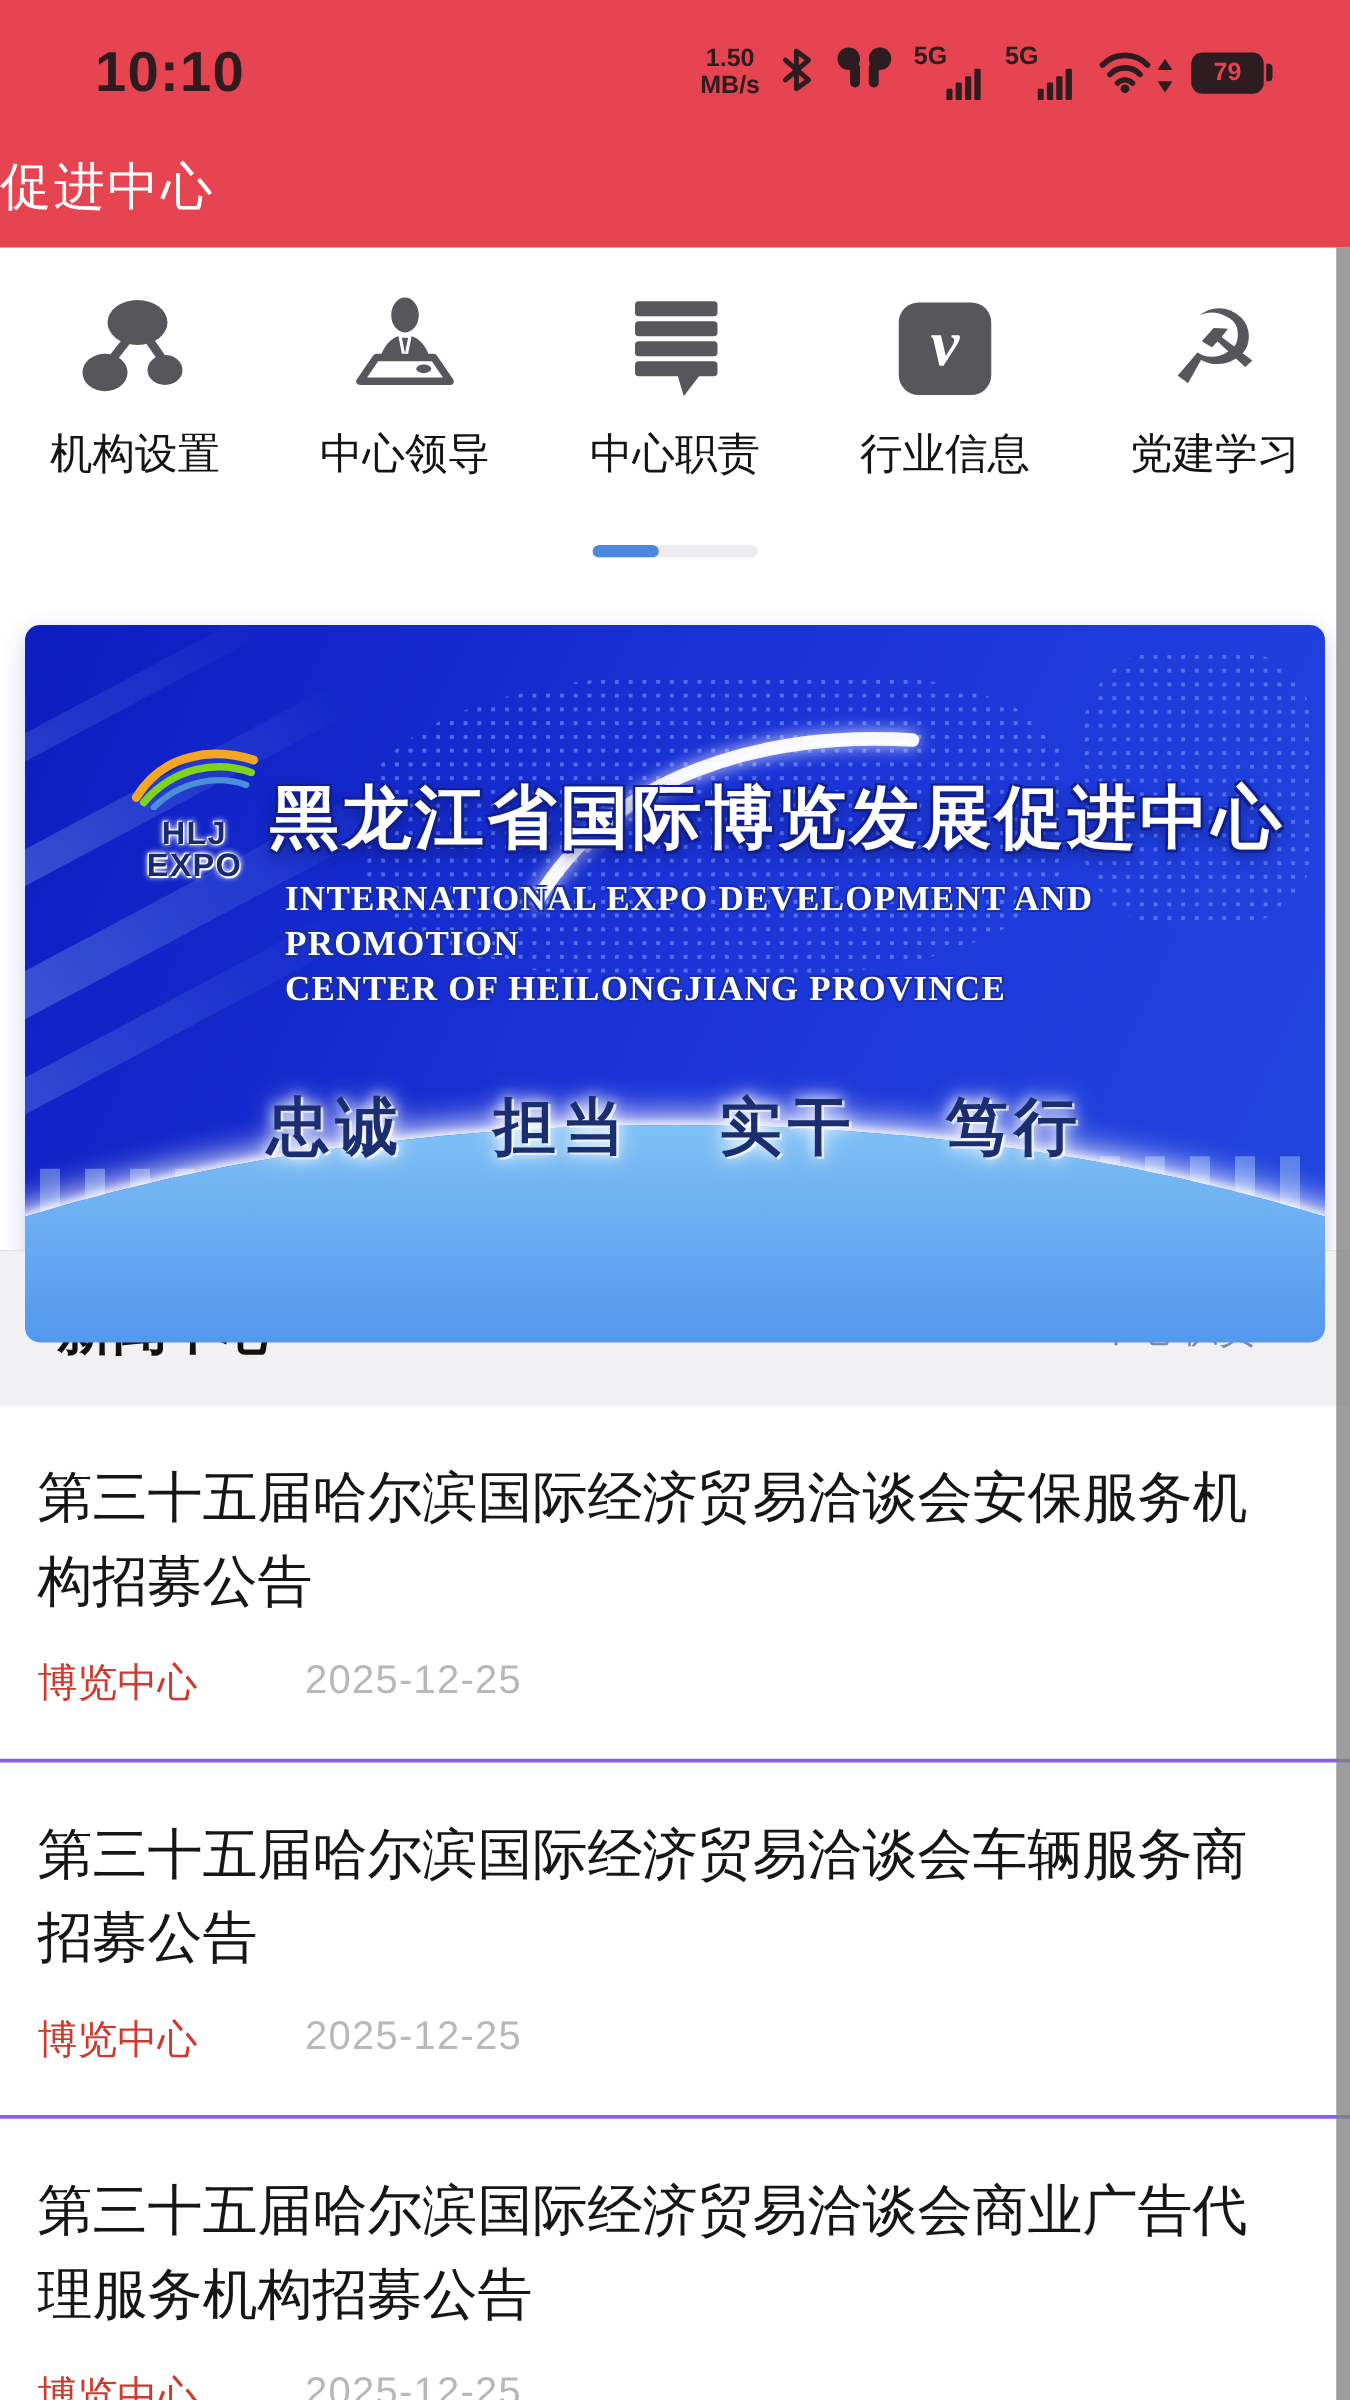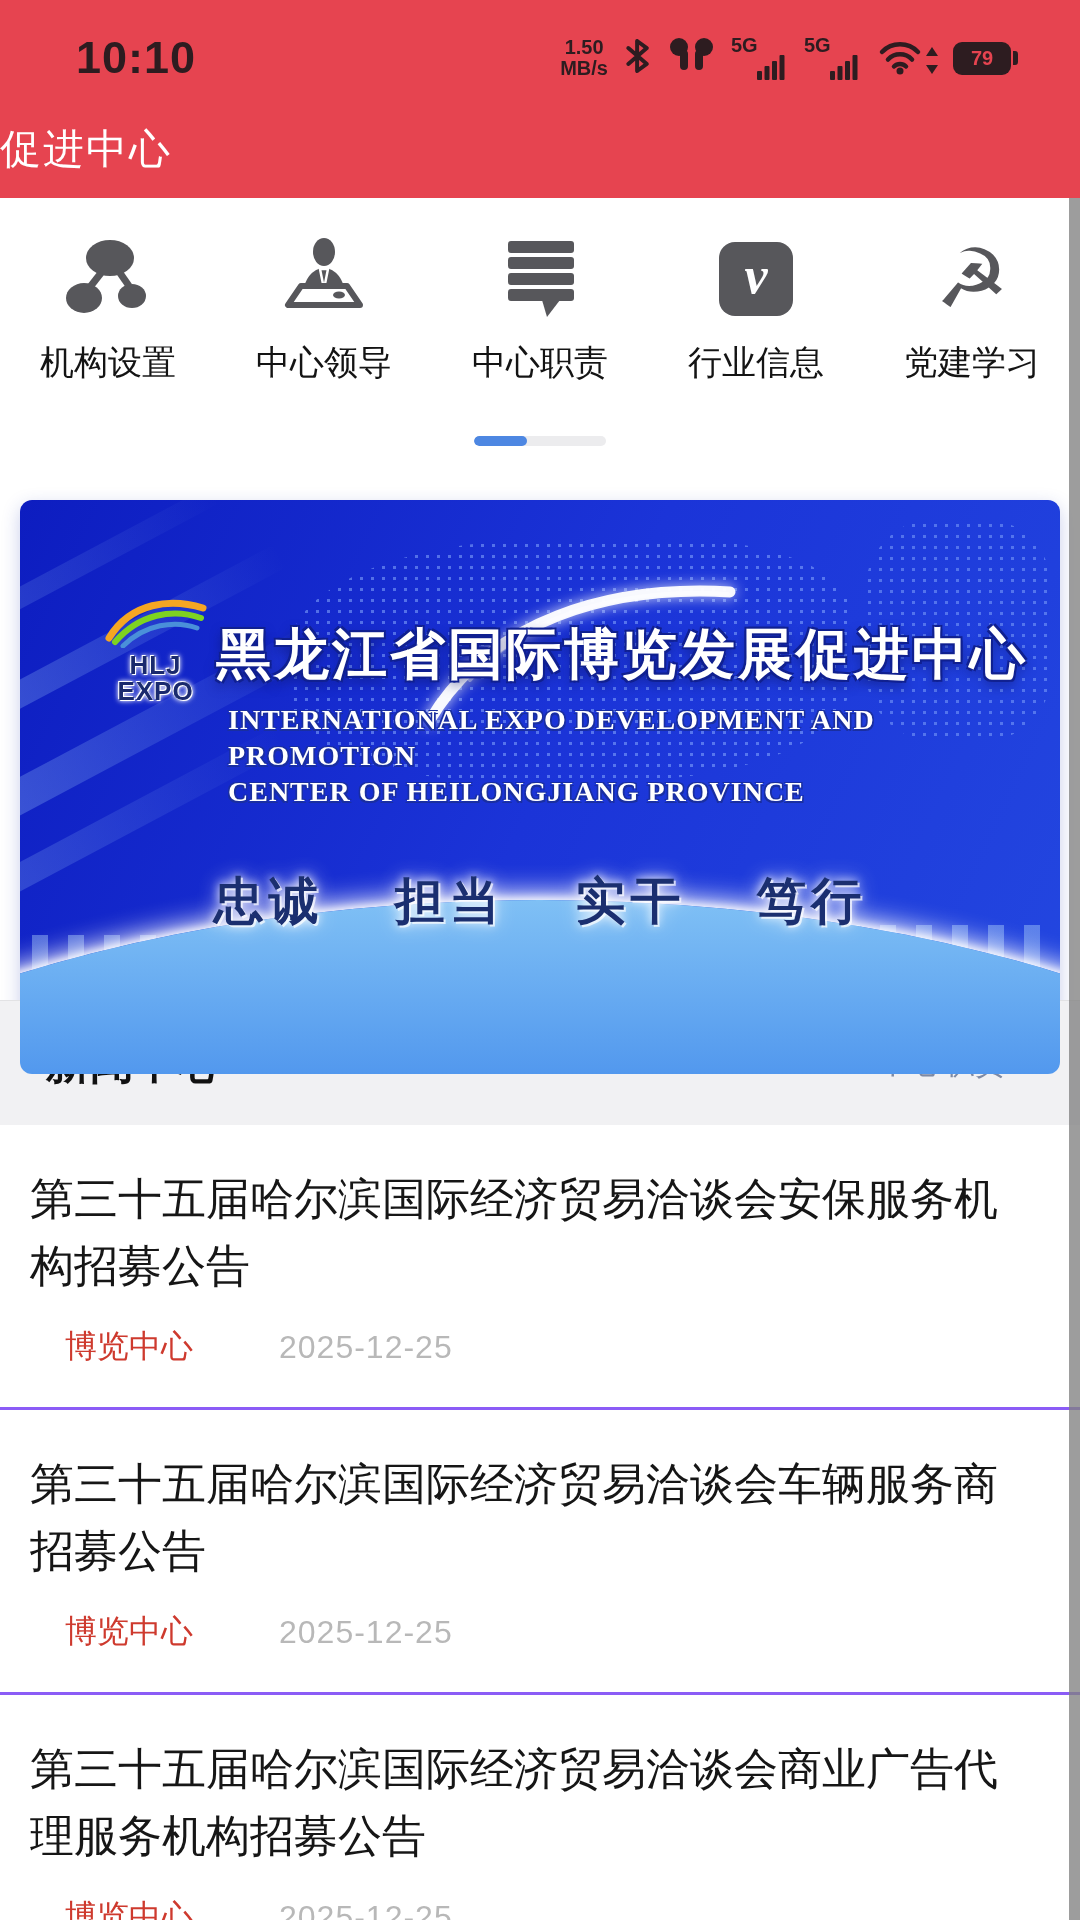--- a/index.html
+++ b/index.html
@@ -87,21 +87,21 @@
   
   .news-band{position:absolute;top:1000px;left:0;width:1080px;height:125px;background:#f1f1f3;
              border-top:1px solid #e2e2e4;display:flex;align-items:center;justify-content:space-between;
              box-sizing:border-box;padding:0 74px 0 46px;}
   .news-band-title{font-size:44px;font-weight:700;color:#111;}
   .news-more{font-size:32px;color:#7e8aa4;}
   .news-list{position:absolute;top:1125px;left:0;width:1080px;}
   .news-item{padding:40px 44px 38px 30px;border-bottom:3px solid #8b5cf6;}
   .news-item:last-child{border-bottom:none;}
   .news-title{font-size:44px;line-height:67px;color:#161616;font-weight:500;}
-  .news-meta{margin-top:26px;display:flex;align-items:center;font-size:32px;margin-left:35px;}
+  .news-meta{margin-top:26px;display:flex;align-items:flex-start;font-size:32px;}
   .news-source{color:#ce3a2e;}
   .news-date{color:#b8b8b8;margin-left:86px;letter-spacing:1px;}
 
   
   .page-scrollbar{position:absolute;top:198px;right:0;width:11px;height:1722px;
                   background:rgba(130,130,130,.78);}
 </style>
 </head>
 <body>
 

